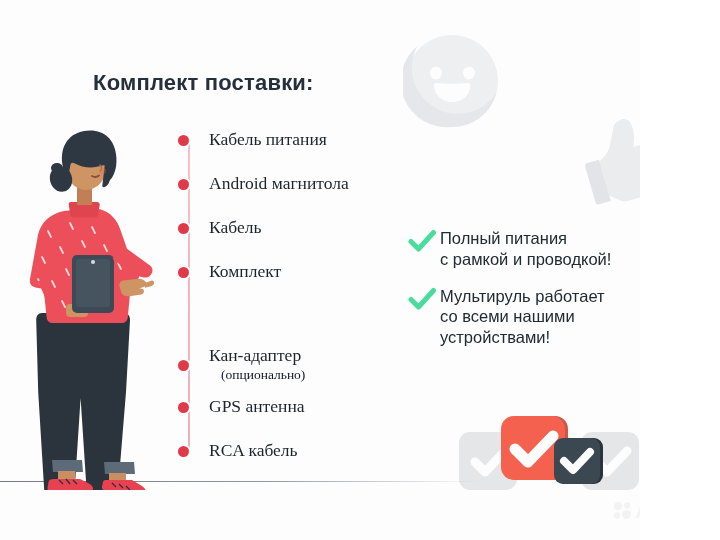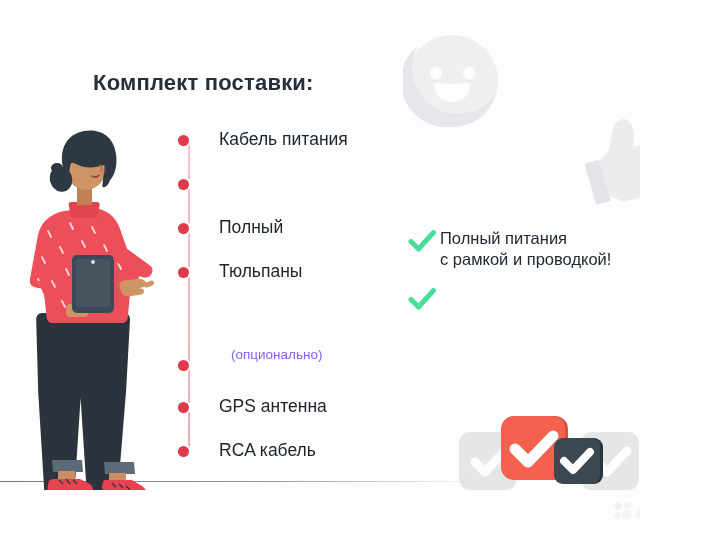--- a/index.html
+++ b/index.html
@@ -29,23 +29,23 @@
     white-space:nowrap;
   }
 
   
   #list{position:absolute;left:178px;top:130px;width:260px;height:330px;}
   #spine{position:absolute;left:10px;top:8px;width:2px;height:314px;
          background:linear-gradient(180deg,#f3b9bd 0%,#eeacb1 45%,#e9a4aa 100%);opacity:.85;}
   .li{position:absolute;left:0;display:flex;align-items:flex-start;}
   .dot{width:11px;height:11px;border-radius:50%;background:#e03a4a;
        box-shadow:0 0 0 2px #fdfdfd;flex:0 0 auto;margin-top:5px;}
-  .litext{margin-left:30px;}
+  .litext{margin-left:20px;font-family:Liberation Serif, serif;}
   .lmain{font-size:17.5px;color:#1d242c;line-height:1.12;white-space:nowrap;}
-  .lsub{font-size:13.5px;color:#8b5cf6;line-height:1.15;white-space:nowrap;margin-left:12px;margin-top:1px;}
+  .lsub{font-size:13.5px;color:#0f172a;line-height:1.15;white-space:nowrap;margin-left:12px;margin-top:1px;}
 
   
   #checks{position:absolute;left:408px;top:228px;width:290px;}
   .cblock{display:flex;align-items:flex-start;margin-bottom:16px;}
   .cmark{flex:0 0 auto;width:28px;height:28px;margin-right:4px;margin-top:-1px;}
   .ctext{font-size:16.5px;color:#222a33;line-height:1.26;font-weight:500;}
 
   
   #watermark{position:absolute;left:612px;top:500px;display:flex;align-items:center;opacity:.9;}
   #wm-dots{width:21px;height:21px;margin-right:2px;}
@@ -167,40 +167,44 @@
 
     <div class="li" style="top:0px">
       <span class="dot"></span>
       <span class="litext">
         <div class="lmain">Кабель питания</div>
       </span>
     </div>
 
     <div class="li" style="top:44px">
       <span class="dot"></span>
+      <span class="litext">
+        <div class="lmain">Android магнитола</div>
+      </span>
     </div>
 
     <div class="li" style="top:88px">
       <span class="dot"></span>
       <span class="litext">
-        <div class="lmain">Полный</div>
+        <div class="lmain">Кабель</div>
       </span>
     </div>
 
     <div class="li" style="top:132px">
       <span class="dot"></span>
       <span class="litext">
-        <div class="lmain">Тюльпаны</div>
+        <div class="lmain">Комплект</div>
       </span>
     </div>
 
 
     <div class="li" style="top:216px">
       <span class="dot" style="margin-top:14px"></span>
       <span class="litext">
+        <div class="lmain">Кан-адаптер</div>
         <div class="lsub">(опционально)</div>
       </span>
     </div>
 
     <div class="li" style="top:311px">
       <span class="dot"></span>
       <span class="litext">
         <div class="lmain">RCA кабель</div>
       </span>
     </div>
@@ -225,20 +229,25 @@
         <div>Полный питания</div>
         <div>с рамкой и проводкой!</div>
       </span>
     </div>
 
     <div class="cblock">
       <span class="cmark">
         <svg viewBox="0 0 28 28" width="28" height="28">
           <path d="M3 14.5l7.5 7.5L25.5 5.5" stroke="#49dd9b" stroke-width="5" fill="none" stroke-linecap="round" stroke-linejoin="round"></path>
         </svg>
+      </span>
+      <span class="ctext">
+        <div>Мультируль работает</div>
+        <div>со всеми нашими</div>
+        <div>устройствами!</div>
       </span>
     </div>
 
   </div>
 
   <div id="watermark">
     <span id="wm-dots">
       <svg viewBox="0 0 21 21" width="21" height="21">
         <circle cx="6" cy="6" r="4.3" fill="#f2f3f4"></circle>
         <circle cx="15.2" cy="5.4" r="3.1" fill="#f2f3f4"></circle>

